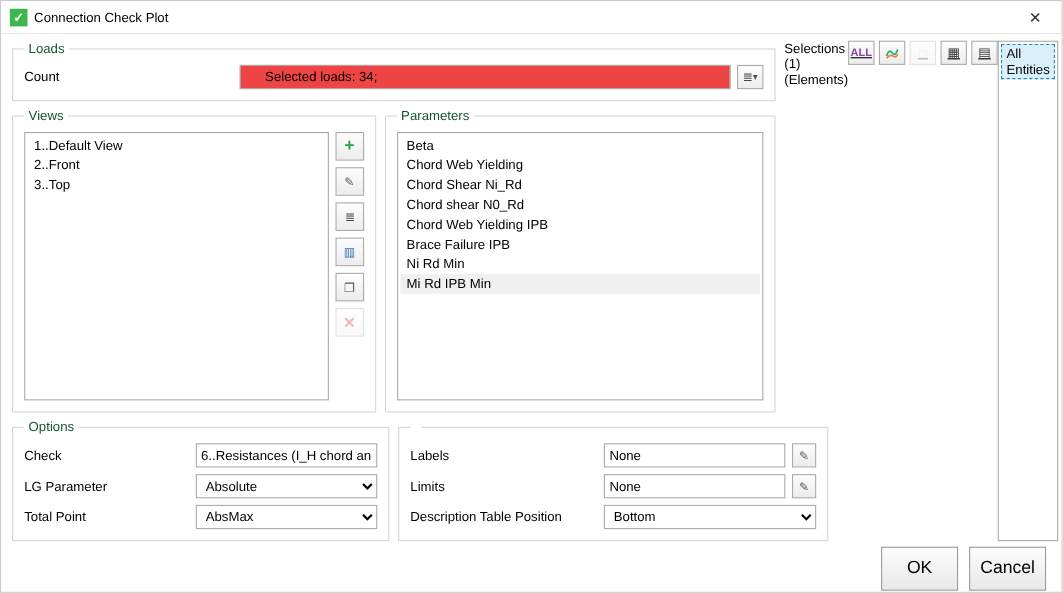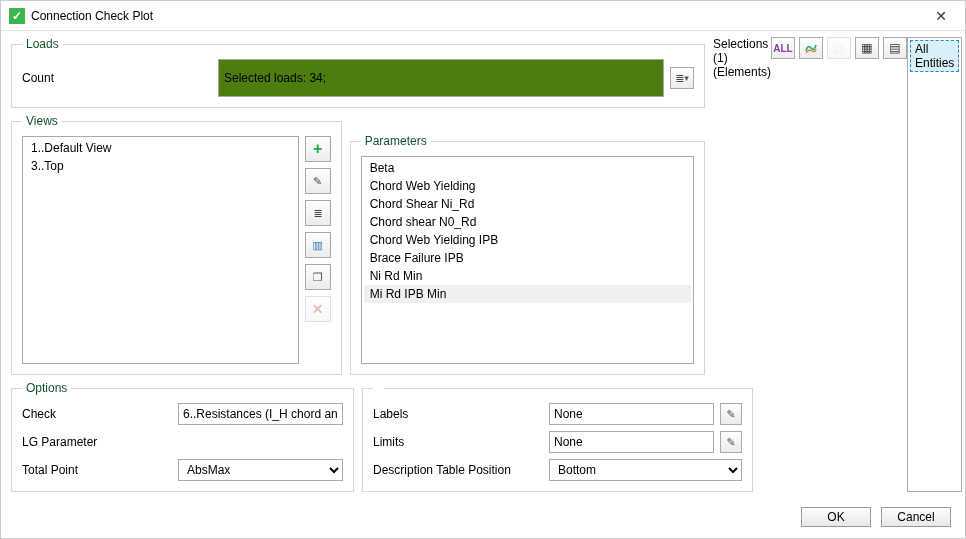--- a/index.html
+++ b/index.html
@@ -52,25 +52,25 @@
   }
   legend {
     padding: 0 4px;
     color: #14532d;
   }
 
   .loads-row { display: flex; align-items: center; gap: 6px; }
   .loads-label { width: 190px; }
   .loads-input {
     flex: 1;
-    height: 38px;
+    height: 22px;
     border: 1px solid #aaa;
-    padding: 0 5px;
+    padding: 0 22px;
     display: flex; align-items: center;
-    background: #4d7c0f;
+    background: #ef4444;
   }
   .icon-btn {
     width: 24px; height: 22px;
     border: 1px solid #aaa;
     background: linear-gradient(#fdfdfd,#ececec);
     display: inline-flex; align-items: center; justify-content: center;
     cursor: pointer;
     font-size: 11px;
     color: #444;
     position: relative;
@@ -100,21 +100,21 @@
   .options-box { flex: 1; }
   .form-row { display: flex; align-items: center; gap: 6px; margin-bottom: 6px; height: 22px; }
   .form-row label { width: 150px; }
   .form-row .select-ctl { flex: 1; }
   select.select-ctl, input.select-ctl {
     height: 22px; border: 1px solid #aaa; background: #fff; padding: 0 4px;
     font-family: inherit; font-size: 12px;
   }
   .unlabeled-box { flex: 1; }
   .unlabeled-box .form-row label { width: 170px; }
-  .sel-toolbar { display: flex; gap: 4px; margin-bottom: 4px; }
+  .sel-toolbar { display: flex; gap: 4px; margin-bottom: 4px; text-decoration: underline; }
   .sel-body { display: flex; gap: 6px; flex: 1; }
   .sel-list {
     flex: 1;
     border: 1px solid #aaa;
     background: #fff;
     padding: 2px;
   }
   .sel-entry {
     border: 1px dashed #2a86c5;
     background: #d9f0fb;
@@ -127,25 +127,25 @@
   .sel-side .icon-btn { width: 26px; height: 26px; }
 
   .footer {
     height: 42px;
     display: flex; align-items: center; justify-content: flex-end;
     gap: 10px;
     padding: 0 14px;
   }
   .push-btn {
     min-width: 70px;
-    height: 20px;
+    height: 40px;
     border: 1px solid #999;
     background: linear-gradient(#fdfdfd,#e8e8e8);
     cursor: pointer;
-    font-family: inherit; font-size: 12px;
+    font-family: inherit; font-size: 16px;
   }
 
   
   .glyph-plus { color: #23a83d; font-size: 16px; font-weight: bold; }
   .glyph-x { color: #d43b2d; font-size: 14px; font-weight: bold; }
   .glyph-pencil { color: #555; }
   .glyph-zoom-green { color: #1f8a2f; font-size: 13px; }
   .glyph-zoom-dark { color: #4b4ba1; font-size: 13px; }
   .glyph-list { font-size: 11px; letter-spacing: -1px; }
   .glyph-all { color: #8a3f9e; font-weight: bold; font-size: 10px; }
@@ -179,20 +179,21 @@
         </span>
       </div>
     </fieldset>
 
     <div class="mid-row">
       <fieldset class="views-box">
         <legend>Views</legend>
         <div class="views-inner">
           <div class="listbox">
             <div class="listitem">1..Default View</div>
+            <div class="listitem">2..Front</div>
             <div class="listitem">3..Top</div>
           </div>
           <div class="side-btns">
             <span class="icon-btn">
                 <span class="glyph-plus">+</span>
               </span>
             <span class="icon-btn">
                 <span class="glyph-pencil">✎</span>
               </span>
             <span class="icon-btn">
@@ -204,21 +205,21 @@
             <span class="icon-btn">
                 <span style="color:#555;">❐</span>
               </span>
             <span class="icon-btn disabled">
                 <span class="glyph-x">✕</span>
               </span>
           </div>
         </div>
       </fieldset>
 
-      <fieldset class="params-box" style="flex:1.08;margin-top:20px;">
+      <fieldset class="params-box" style="flex:1.08;">
         <legend>Parameters</legend>
         <div class="listbox" style="height:100%;">
           <div class="listitem">Beta</div>
           <div class="listitem">Chord Web Yielding</div>
           <div class="listitem">Chord Shear Ni_Rd</div>
           <div class="listitem">Chord shear N0_Rd</div>
           <div class="listitem">Chord Web Yielding IPB</div>
           <div class="listitem">Brace Failure IPB</div>
           <div class="listitem">Ni Rd Min</div>
           <div class="listitem selected">Mi Rd IPB Min</div>
@@ -228,20 +229,23 @@
 
     <div class="options-row">
       <fieldset class="options-box">
         <legend>Options</legend>
         <div class="form-row">
           <label>Check</label>
           <input class="select-ctl" readonly="" value="6..Resistances (I_H chord and RHS or" style="">
         </div>
         <div class="form-row">
           <label>LG Parameter</label>
+          <select class="select-ctl">
+            <option>Absolute</option>
+          </select>
         </div>
         <div class="form-row" style="margin-bottom:0;">
           <label>Total Point</label>
           <select class="select-ctl">
             <option>AbsMax</option>
           </select>
         </div>
       </fieldset>
 
       <fieldset class="unlabeled-box" style="flex:1.08;">

